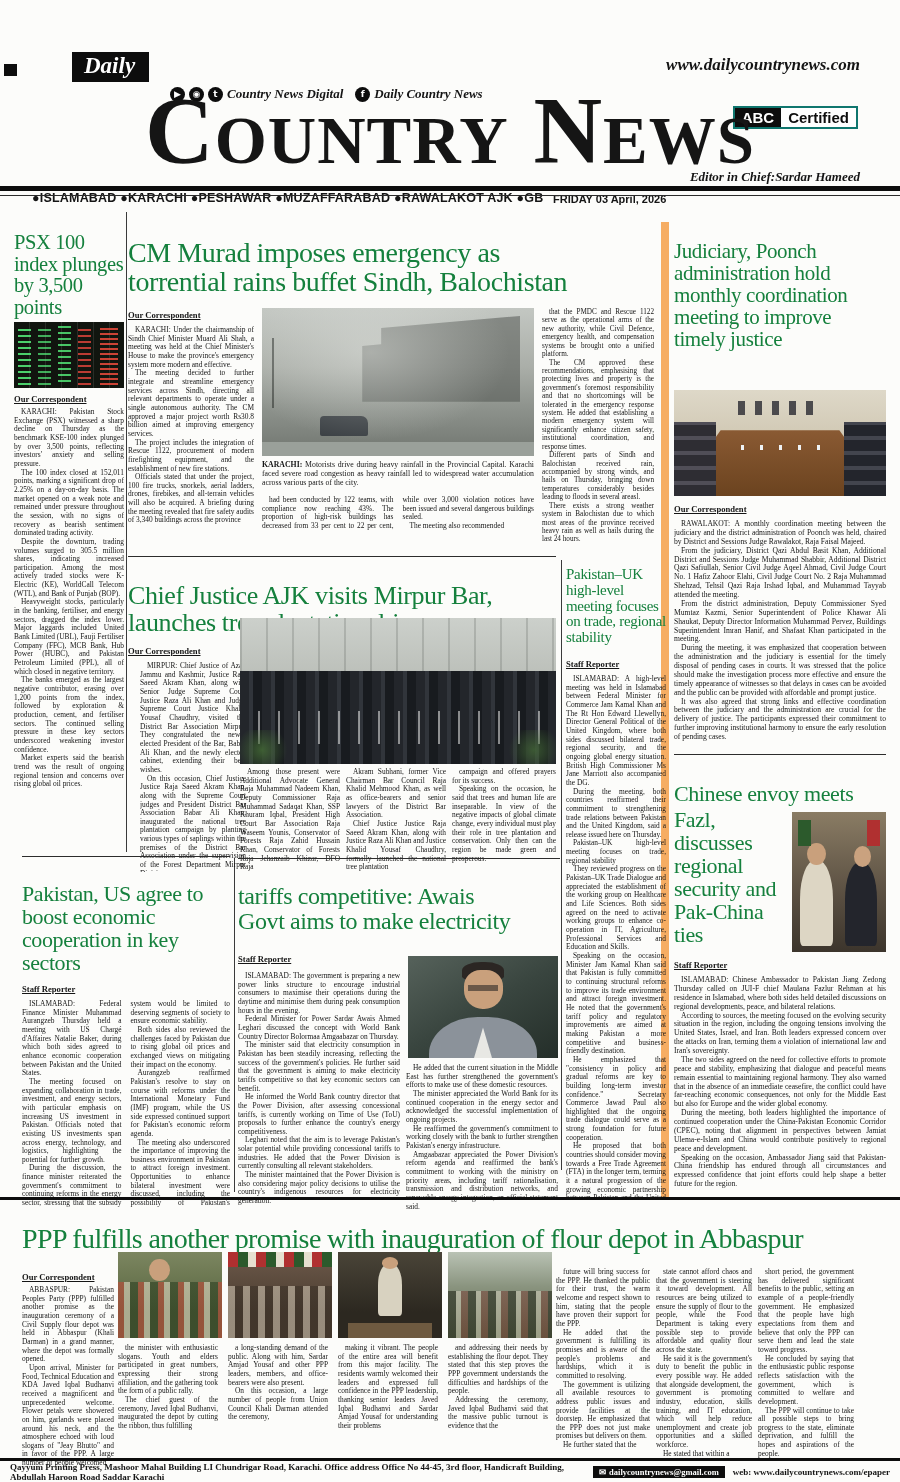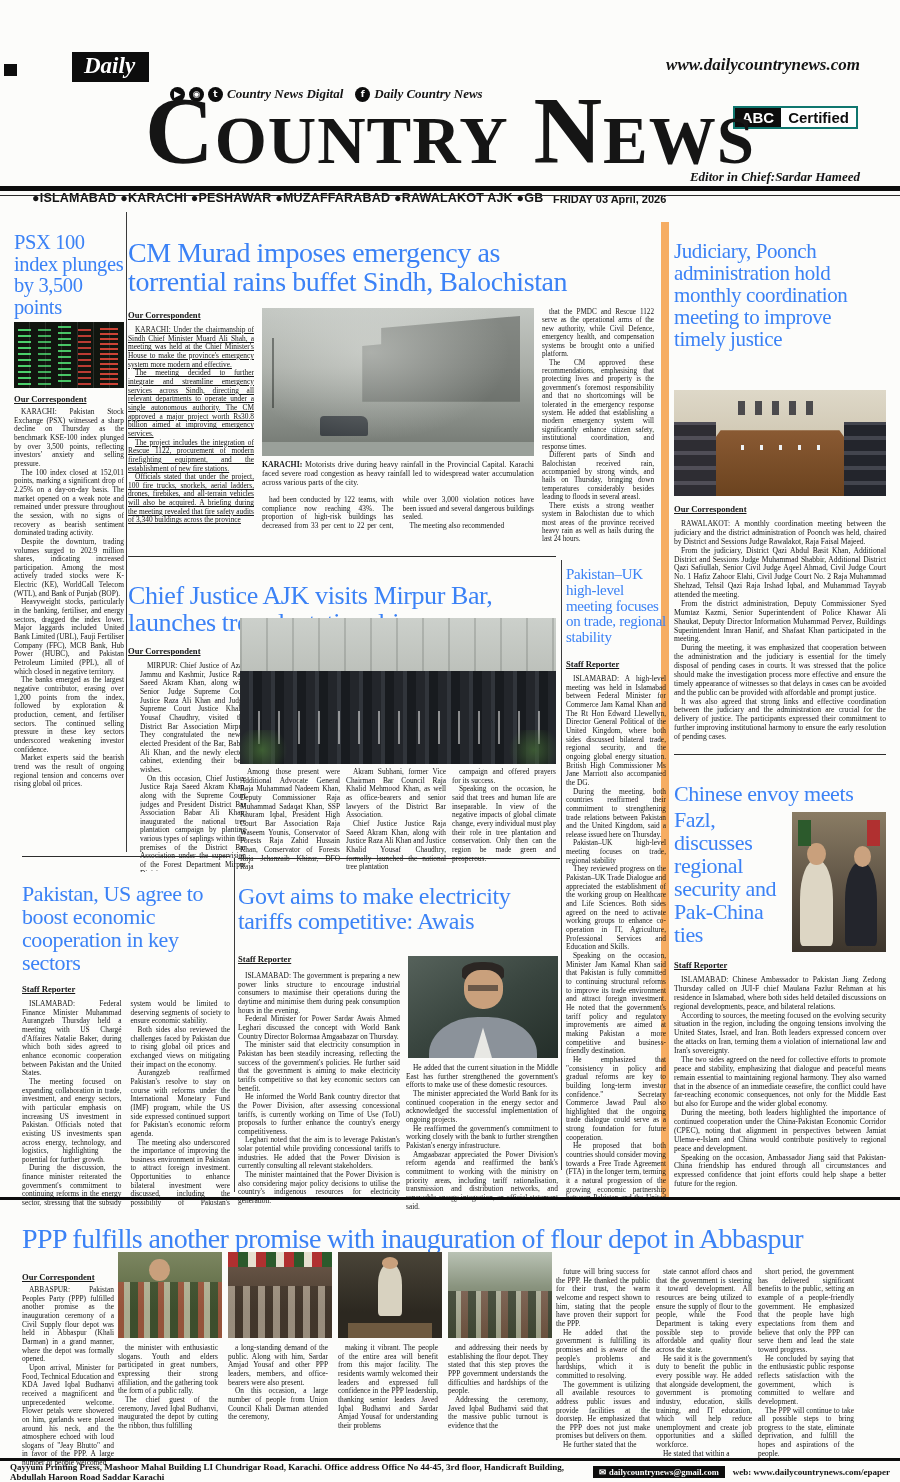--- a/index.html
+++ b/index.html
@@ -1,19 +1,19 @@
 <!DOCTYPE html>
 <html><head>
 <meta charset="utf-8">
 <style>
   html,body{margin:0;padding:0;background:#8a8a8a;}
   #page{position:relative;width:900px;height:1482px;background:#fcfcfa;
         font-family:"Liberation Serif",serif;color:#151515;overflow:hidden;margin:0 auto;}
   .a{position:absolute;margin-top:22px;}
-  .hl{font-weight:400;letter-spacing:-0.4px;line-height:1.05;color:#3b82f6;}
+  .hl{font-weight:400;letter-spacing:-0.4px;line-height:1.05;color:#15803d;}
   .nowrap{white-space:nowrap;}
   .bl{font-weight:700;font-size:8.6px;text-decoration:underline;}
   .bd{font-size:7.4px;line-height:1.17;text-align:justify;overflow:hidden;}
   .bd p{margin:0;text-indent:7px;}
   .cap{font-size:7.8px;line-height:1.16;text-align:justify;overflow:hidden;}
   .cap b{font-weight:700;}
   .twocol{column-count:2;column-gap:9px;}
   .vr{position:absolute;width:1px;background:#3a3a3a;}
   .hr1{position:absolute;height:1px;background:#2c2c2c;}
   .hr3{position:absolute;height:3px;background:#0d0d0d;}
@@ -87,32 +87,32 @@
       <div style="left:4px;top:3px;width:13px;bottom:3px;background:repeating-linear-gradient(0deg,rgba(90,255,130,0.8) 0 2px,transparent 2px 6px);"></div>
       <div style="left:24px;top:6px;width:13px;bottom:3px;background:repeating-linear-gradient(0deg,rgba(90,255,130,0.65) 0 2px,transparent 2px 6px);"></div>
       <div style="left:44px;top:3px;width:13px;bottom:6px;background:repeating-linear-gradient(0deg,rgba(90,255,130,0.75) 0 2px,transparent 2px 6px);"></div>
       <div style="left:64px;top:6px;width:13px;bottom:3px;background:repeating-linear-gradient(0deg,rgba(230,70,60,0.8) 0 2px,transparent 2px 6px);"></div>
       <div style="left:86px;top:3px;width:18px;bottom:3px;background:repeating-linear-gradient(0deg,rgba(235,75,60,0.85) 0 2px,transparent 2px 5px);"></div>
     </div>
     <div class="bl" style="position:absolute;top:162px;">Our Correspondent</div>
     <div class="bd" style="position:absolute;top:176px;width:110px;height:466px;">
       <p>KARACHI: Pakistan Stock Exchange (PSX) witnessed a sharp decline on Thursday as the benchmark KSE-100 index plunged by over 3,500 points, reflecting investors' anxiety and selling pressure.</p>
       <p>The 100 index closed at 152,011 points, marking a significant drop of 2.25% on a day-on-day basis. The market opened on a weak note and remained under pressure throughout the session, with no signs of recovery as bearish sentiment dominated trading activity.</p>
-      <p>Despite the downturn, trading volumes surged to 202.9 million shares, indicating increased participation. Among the most actively traded stocks were K-Electric (KE), WorldCall Telecom (WTL), and Bank of Punjab (BOP).</p>
+      <p>Despite the downturn, trading volumes surged to 305.5 million shares, indicating increased participation. Among the most actively traded stocks were K-Electric (KE), WorldCall Telecom (WTL), and Bank of Punjab (BOP).</p>
       <p>Heavyweight stocks, particularly in the banking, fertiliser, and energy sectors, dragged the index lower. Major laggards included United Bank Limited (UBL), Fauji Fertiliser Company (FFC), MCB Bank, Hub Power (HUBC), and Pakistan Petroleum Limited (PPL), all of which closed in negative territory.</p>
       <p>The banks emerged as the largest negative contributor, erasing over 1,200 points from the index, followed by exploration &amp; production, cement, and fertiliser sectors. The continued selling pressure in these key sectors underscored weakening investor confidence.</p>
       <p>Market experts said the bearish trend was the result of ongoing regional tension and concerns over rising global oil prices.</p>
     </div>
   </div>
 
   <div class="a" style="left:128px;top:216px;width:530px;height:338px;">
     <div class="hl nowrap" style="font-size:28px;">CM Murad imposes emergency as</div>
     <div class="hl nowrap" style="font-size:28px;">torrential rains buffet Sindh, Balochistan</div>
     <div class="bl" style="position:absolute;top:72px;">Our Correspondent</div>
-    <div class="bd" style="position:absolute;left:0;top:88px;width:126px;height:248px;text-decoration:underline;">
+    <div class="bd" style="position:absolute;left:0;top:88px;width:126px;height:248px;">
       <p>KARACHI: Under the chairmanship of Sindh Chief Minister Muard Ali Shah, a meeting was held at the Chief Minister's House to make the province's emergency system more modern and effective.</p>
       <p>The meeting decided to further integrate and streamline emergency services across Sindh, directing all relevant departments to operate under a single autonomous authority. The CM approved a major project worth Rs30.8 billion aimed at improving emergency services.</p>
       <p>The project includes the integration of Rescue 1122, procurement of modern firefighting equipment, and the establishment of new fire stations.</p>
       <p>Officials stated that under the project, 100 fire trucks, snorkels, aerial ladders, drones, firebikes, and all-terrain vehicles will also be acquired. A briefing during the meeting revealed that fire safety audits of 3,340 buildings across the province</p>
     </div>
     <div class="photo" style="left:134px;top:70px;width:272px;height:148px;">
       <div style="left:0;top:0;right:0;bottom:0;background:linear-gradient(180deg,#c3c7c2 0%,#aaaea8 40%,#8d928c 68%,#70756f 100%);"></div>
       <div style="right:14px;top:8px;width:58%;height:58%;background:rgba(73,78,74,0.5);clip-path:polygon(0 35%,12% 33%,12% 14%,100% 0,100% 100%,0 100%);"></div>
       <div style="left:10px;top:30px;width:2px;height:70px;background:rgba(60,64,60,0.7);"></div>
       <div style="left:58px;bottom:20px;width:48px;height:20px;background:#3d4246;border-radius:4px 7px 2px 2px;"></div>
@@ -232,22 +232,22 @@
       <p>The meeting focused on expanding collaboration in trade, investment, and energy sectors, with particular emphasis on increasing US investment in Pakistan. Officials noted that existing US investments span across energy, technology, and logistics, highlighting the potential for further growth.</p>
       <p>During the discussion, the finance minister reiterated the government's commitment to continuing reforms in the energy sector, stressing that the subsidy system would be limited to deserving segments of society to ensure economic stability.</p>
       <p>Both sides also reviewed the challenges faced by Pakistan due to rising global oil prices and exchanged views on mitigating their impact on the economy.</p>
       <p>Aurangzeb reaffirmed Pakistan's resolve to stay on course with reforms under the International Monetary Fund (IMF) program, while the US side expressed continued support for Pakistan's economic reform agenda.</p>
       <p>The meeting also underscored the importance of improving the business environment in Pakistan to attract foreign investment. Opportunities to enhance bilateral investment were discussed, including the possibility of Pakistan's participation in the upcoming US Investment Summit.</p>
     </div>
   </div>
 
   <div class="hr1" style="left:238px;top:858px;width:322px;"></div>
   <div class="a" style="left:238px;top:862px;width:322px;height:330px;">
+    <div class="hl nowrap" style="font-size:24px;">tariffs competitive: Awais</div>
     <div class="hl nowrap" style="font-size:24px;">Govt aims to make electricity</div>
-    <div class="hl nowrap" style="font-size:24px;">tariffs competitive: Awais</div>
     <div class="bl" style="position:absolute;top:70px;">Staff Reporter</div>
     <div class="photo" style="left:170px;top:72px;width:150px;height:102px;">
       <div style="left:0;top:0;right:0;bottom:0;background:linear-gradient(150deg,#56625b 0%,#39453f 50%,#242e29 100%);"></div>
       <div style="left:36%;top:6%;width:28%;height:18%;background:#2b2623;border-radius:46% 46% 20% 20%;"></div>
       <div style="left:37%;top:14%;width:26%;height:38%;background:#c9a07c;border-radius:42% 42% 48% 48%;"></div>
       <div style="left:40%;top:28%;width:20%;height:6%;background:rgba(30,30,30,0.55);"></div>
       <div style="left:14%;bottom:0;width:72%;height:40%;background:#8b929a;border-radius:45% 45% 0 0 / 90% 90% 0 0;"></div>
       <div style="left:44%;bottom:0;width:12%;height:30%;background:#e8e8e4;clip-path:polygon(50% 0,0 100%,100% 100%);"></div>
     </div>
     <div class="bd" style="position:absolute;left:0;top:88px;width:162px;height:240px;">

